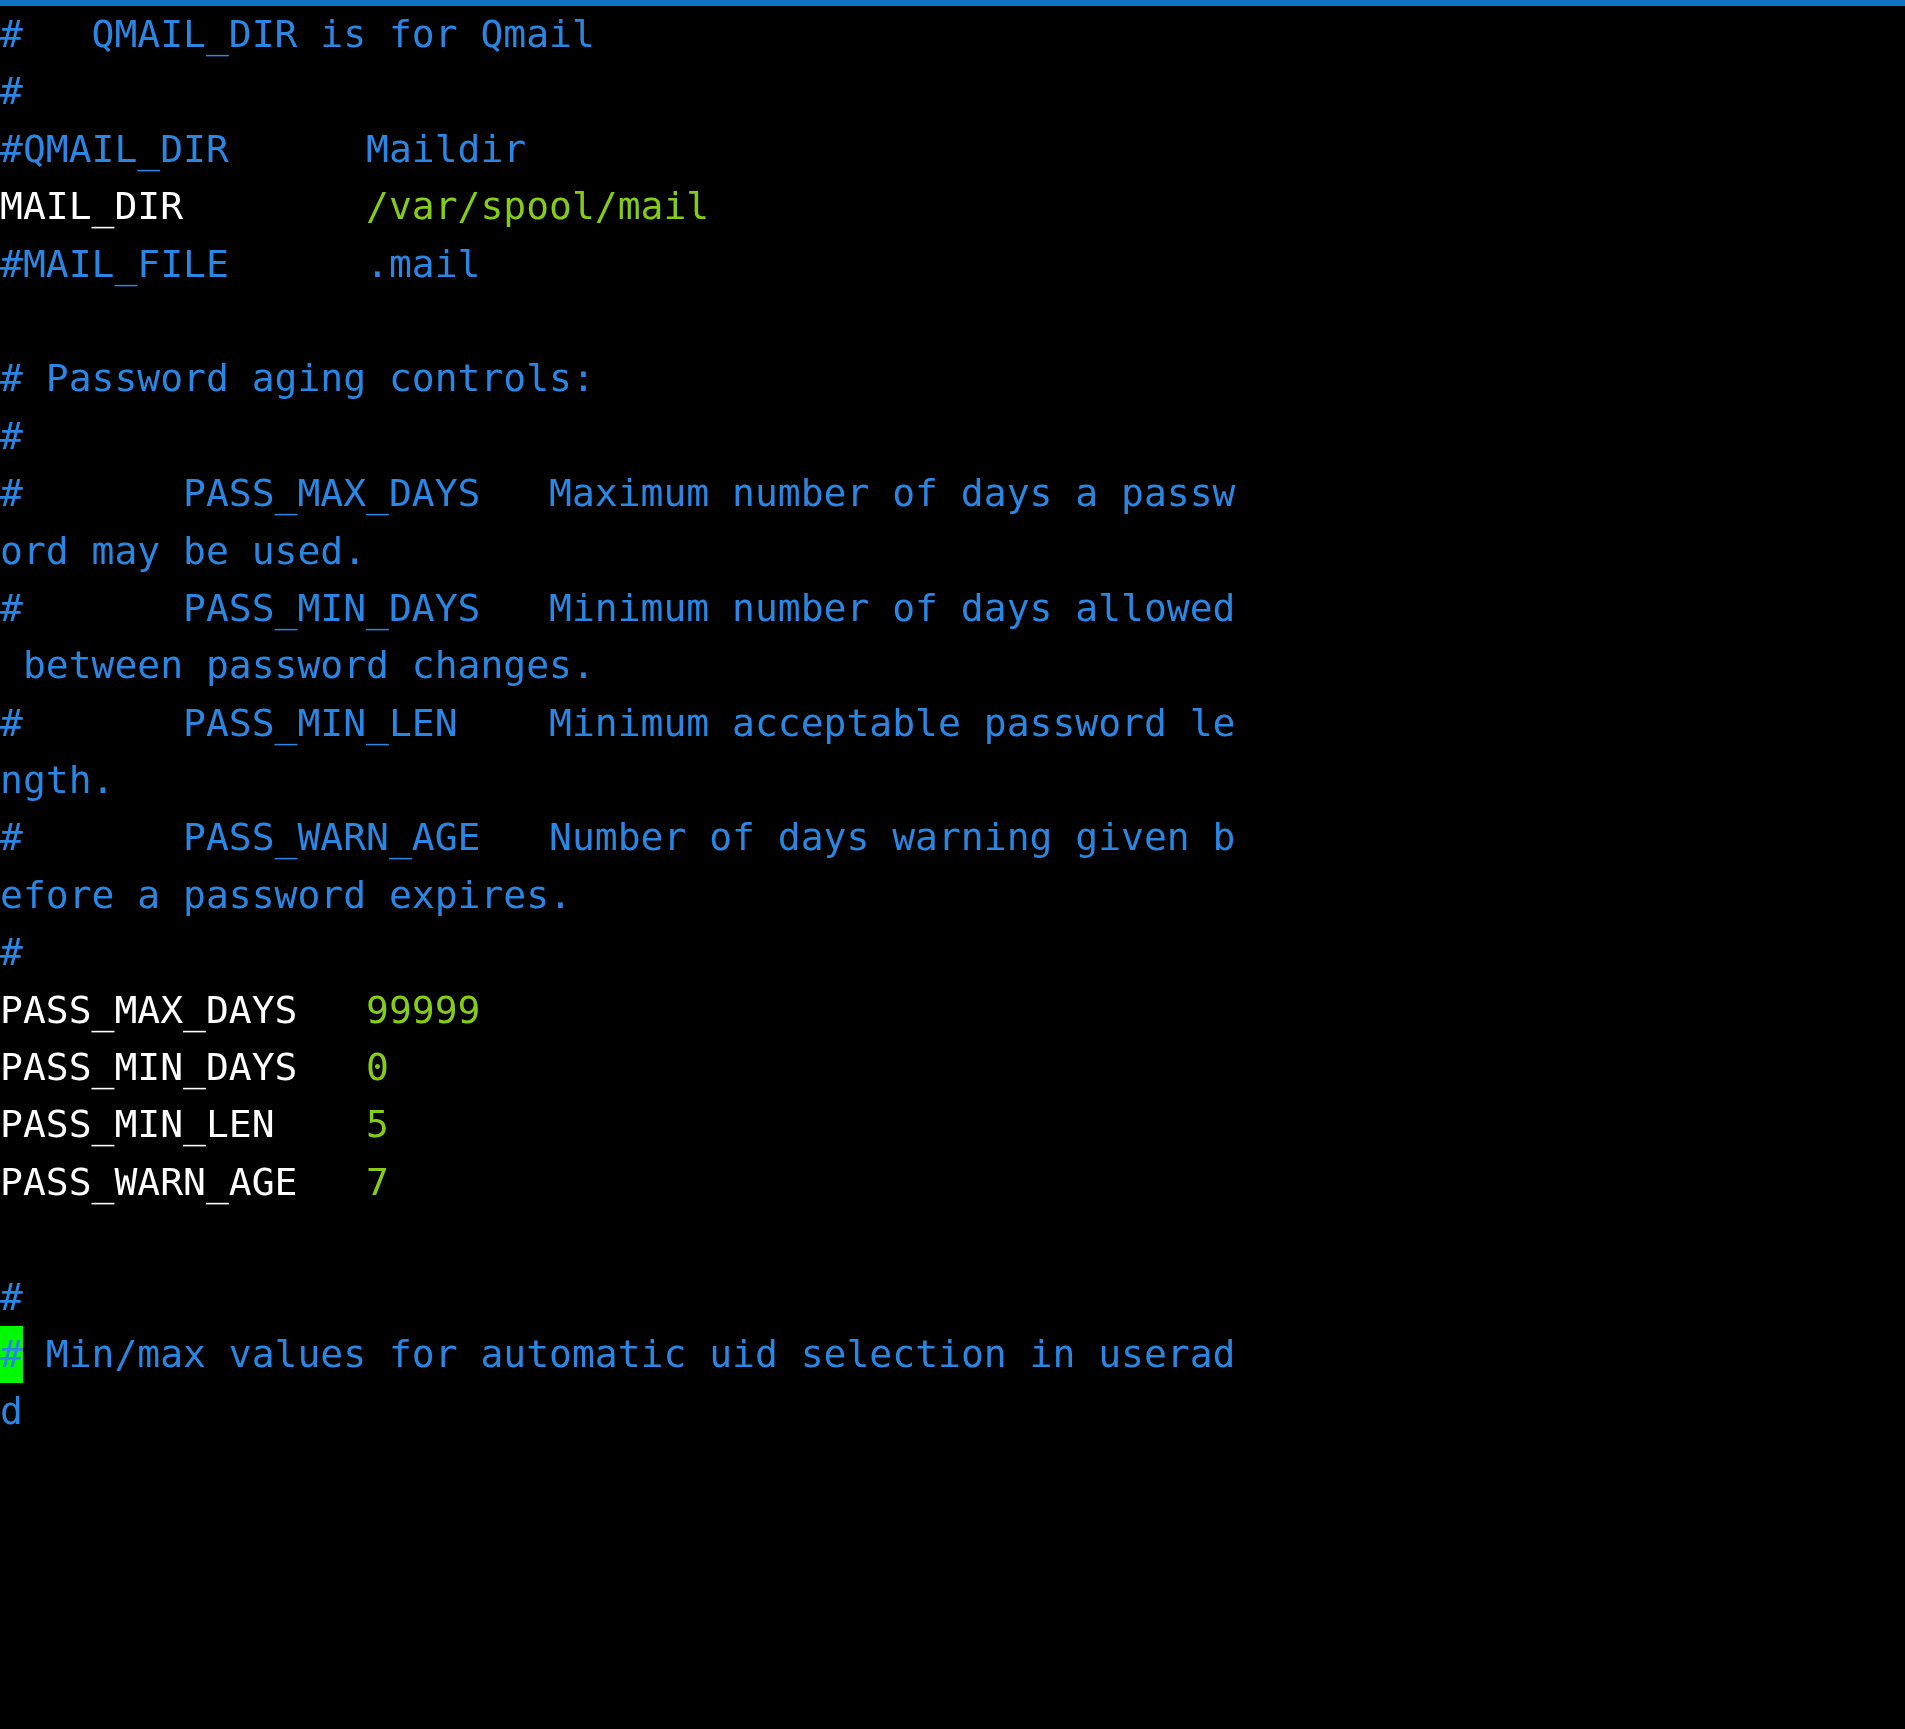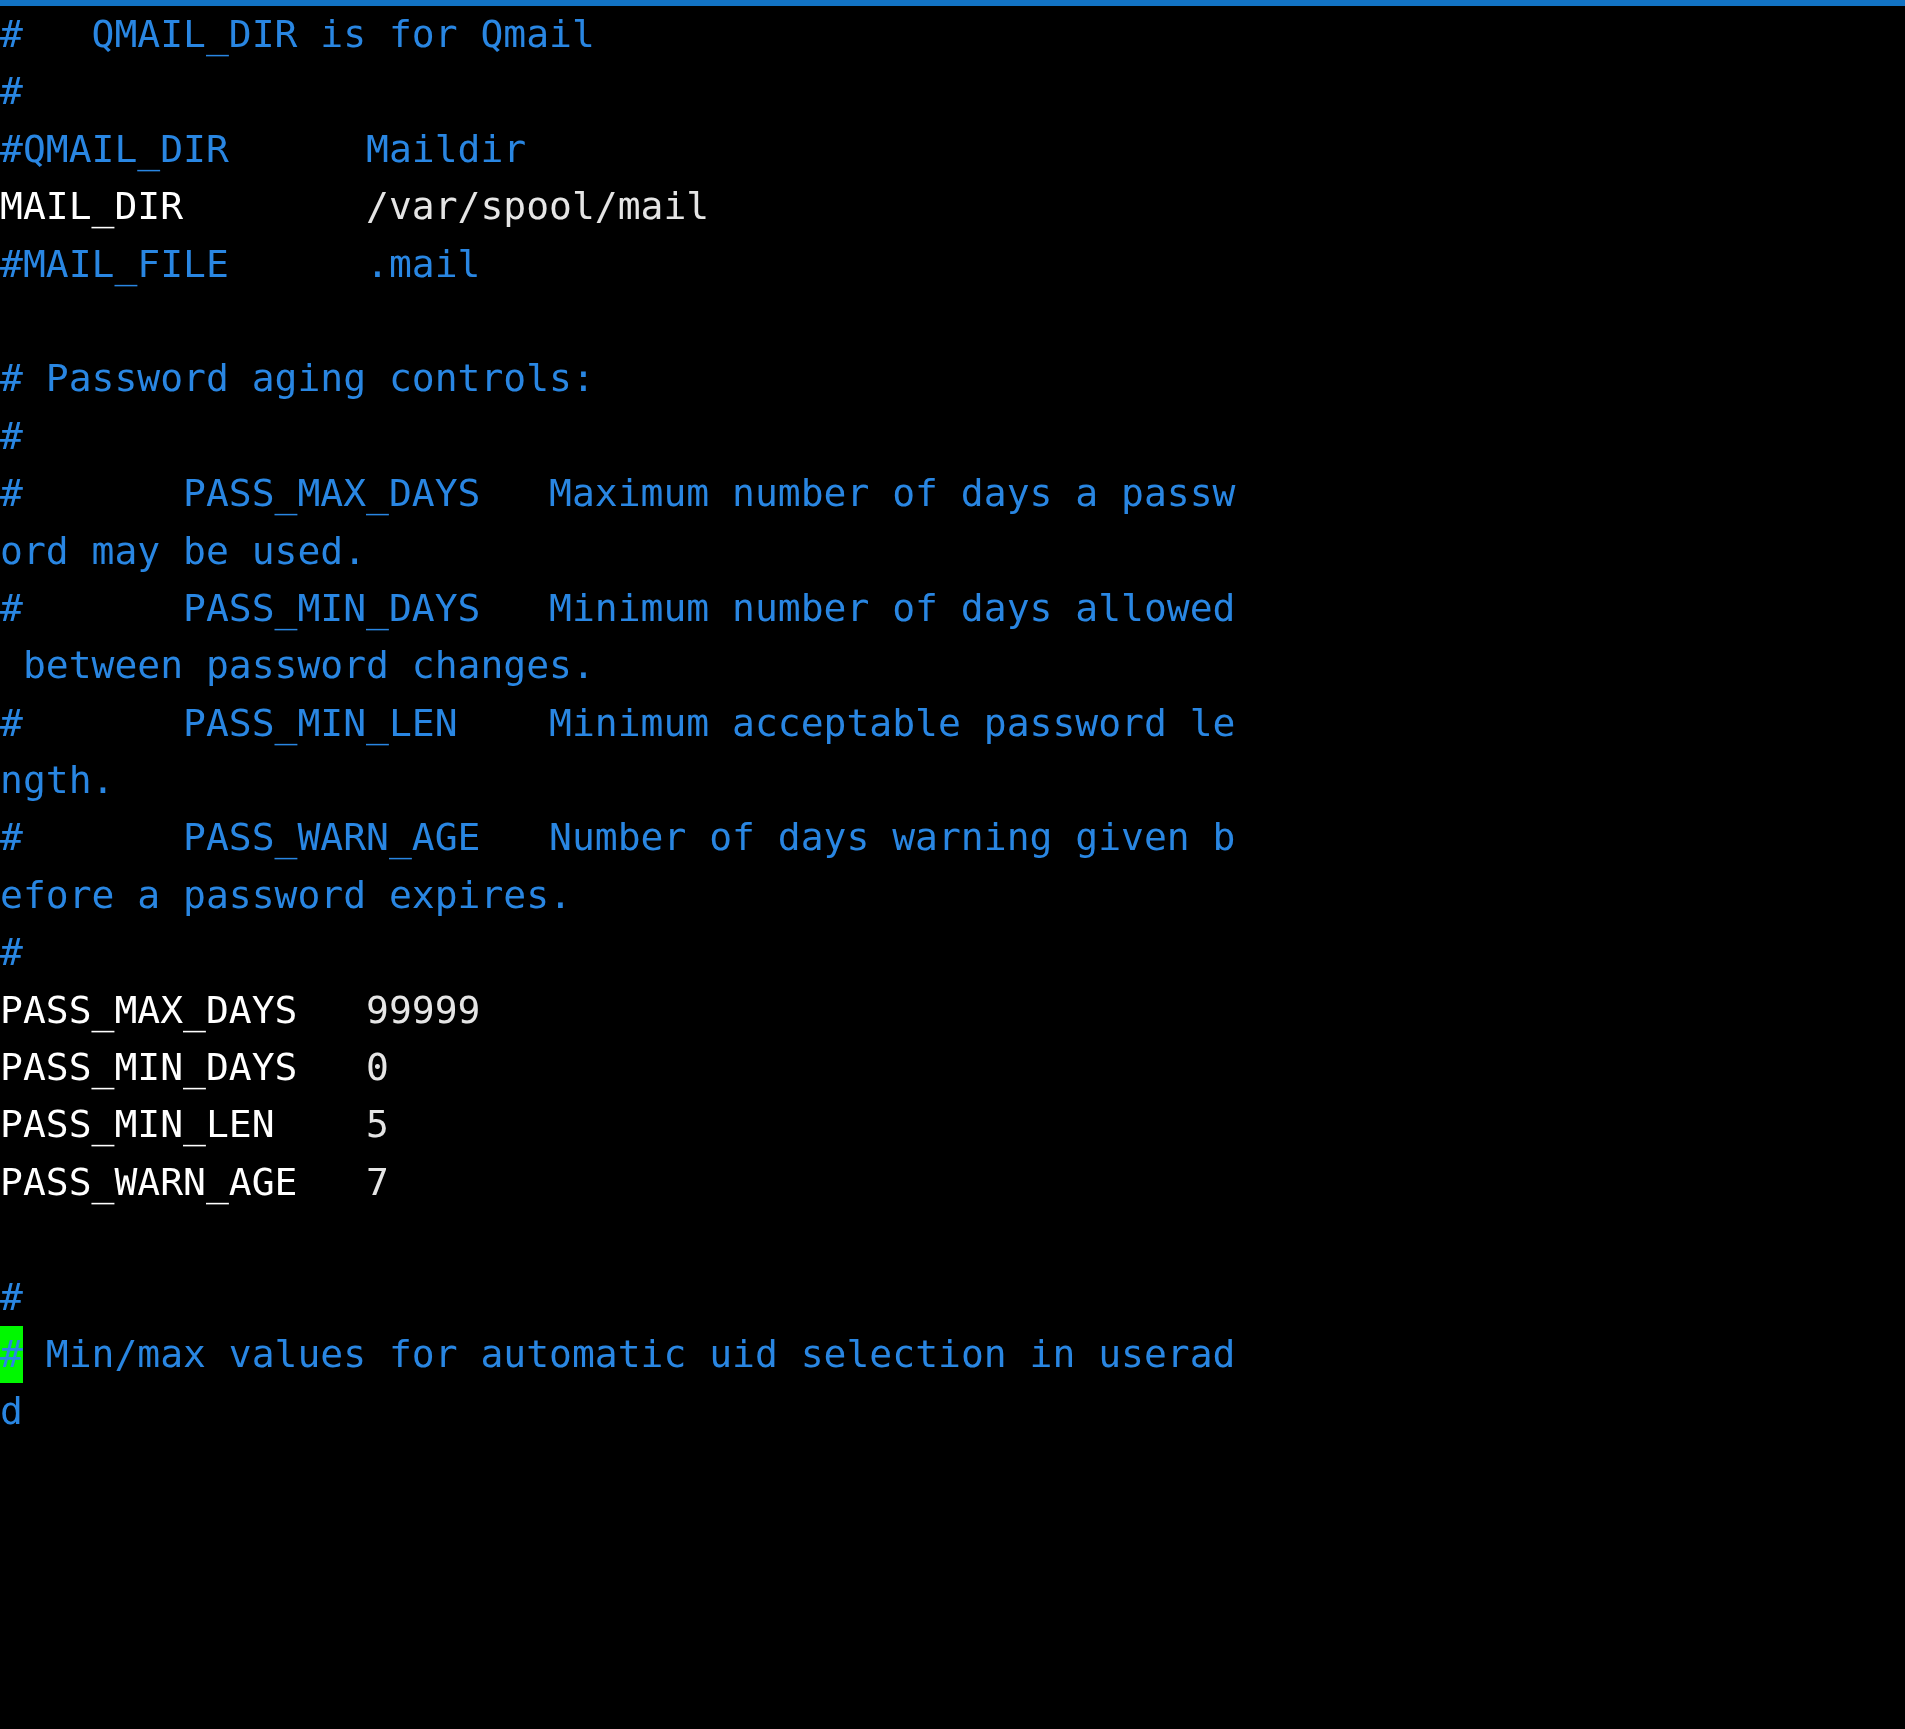--- a/index.html
+++ b/index.html
@@ -38,21 +38,21 @@
     white-space: pre;
     -webkit-font-smoothing: none;
   }
   .row {
     height: 57.4px;
     white-space: pre;
     overflow: visible;
   }
   .c-comment { color: #2986e2; }
   .c-key     { color: #ffffff; }
-  .c-val     { color: #e5e5e5; }
+  .c-val     { color: #84cc16; }
   .cursor {
     background: #00f800;
     color: #2986e2;
     display: inline-block;
   }
 </style>
 </head>
 <body>
 
 <div id="terminal">

